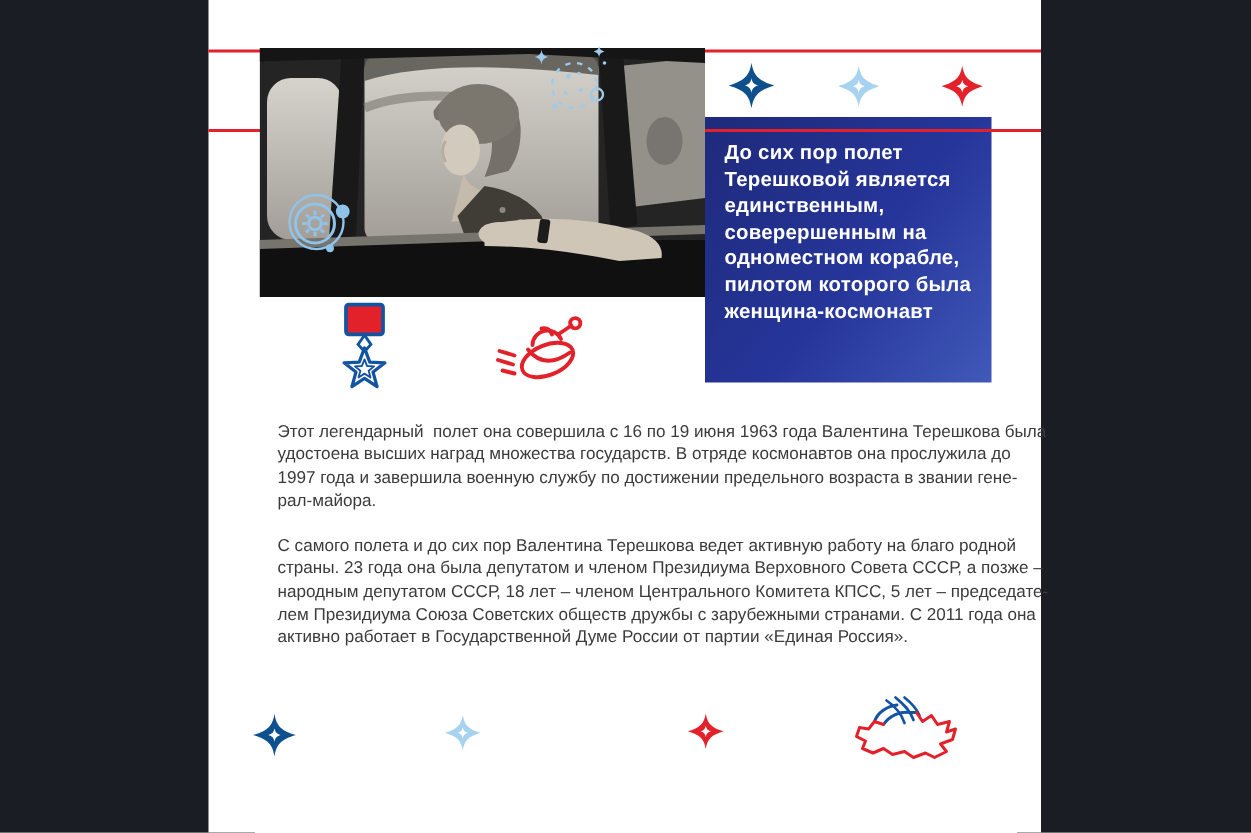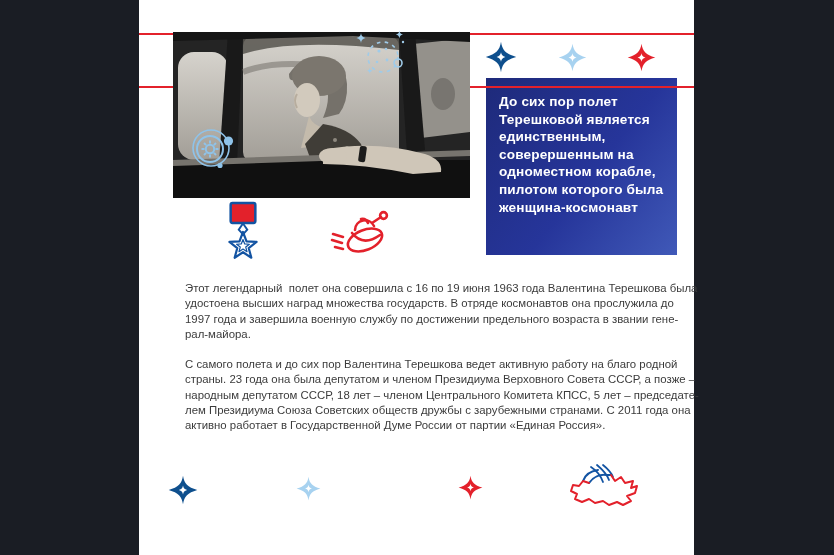--- a/index.html
+++ b/index.html
@@ -17,21 +17,21 @@
   .red-line{position:absolute;left:0;width:555px;height:2px;background:#e3212b;z-index:3;}
   .line1{top:33px;}
   .line2{top:86px;}
 
   .photo{position:absolute;left:34px;top:32px;width:297px;height:166px;z-index:4;overflow:hidden;}
   .photo svg{display:block;width:100%;height:100%;}
 
   .quote-box{
     position:absolute;left:331px;top:78px;width:191px;height:177px;z-index:2;
     background:linear-gradient(128deg,#1e2a7a 0%,#26359a 55%,#4059b8 100%);
-    box-sizing:border-box;padding:15px 4px 0 13px;margin-left:16px;
+    box-sizing:border-box;padding:15px 4px 0 13px;
   }
   .quote-text{
     margin:0;color:#ffffff;font-size:13.6px;line-height:17.6px;font-weight:700;
     white-space:pre;letter-spacing:.15px;
   }
 
   .deco{position:absolute;z-index:5;}
   .deco svg{display:block;width:100%;height:100%;}
 
   .star-top-1{left:346px;top:41px;width:32px;height:32px;}

